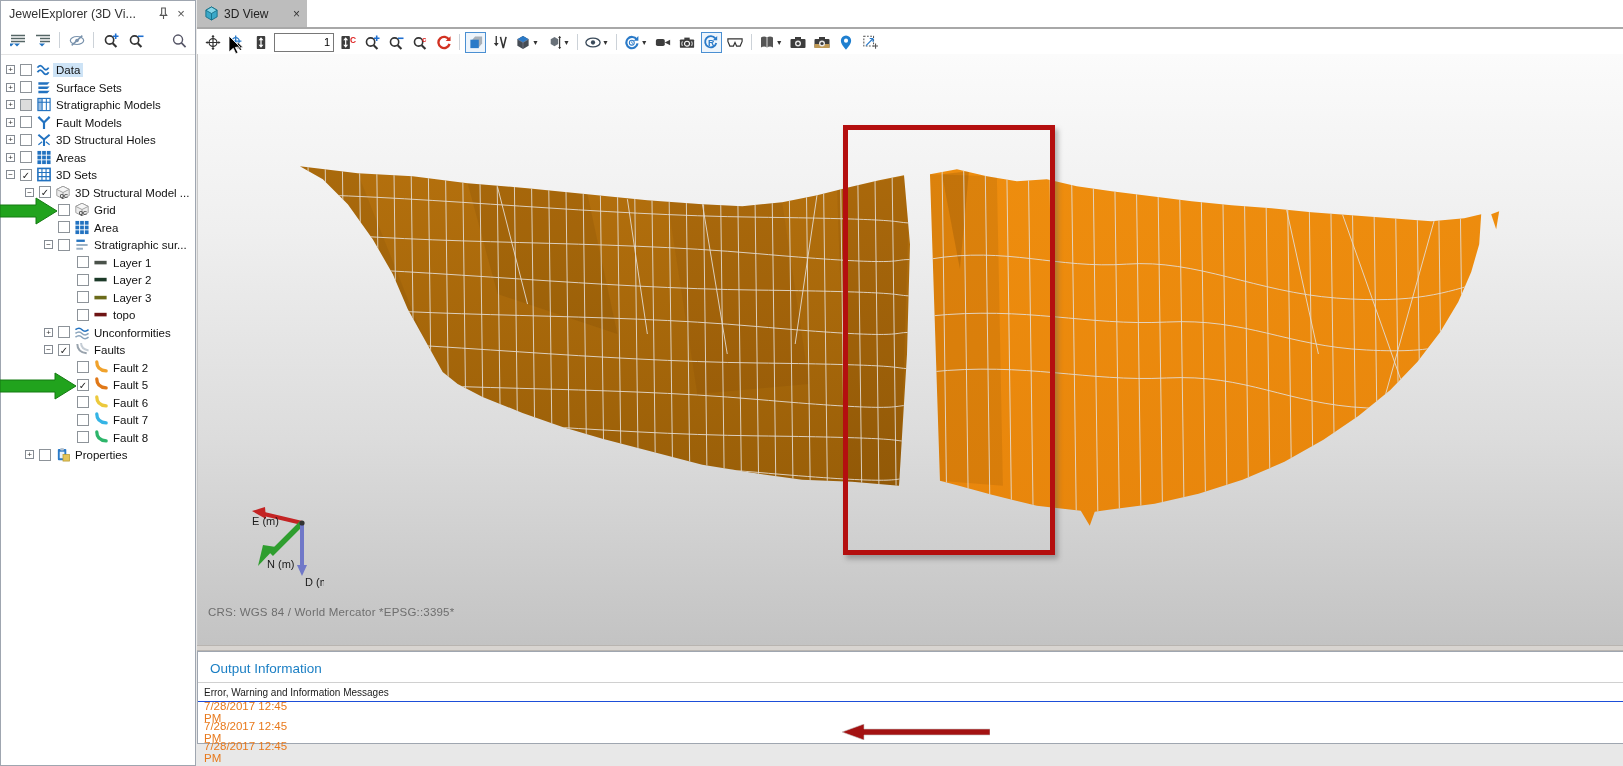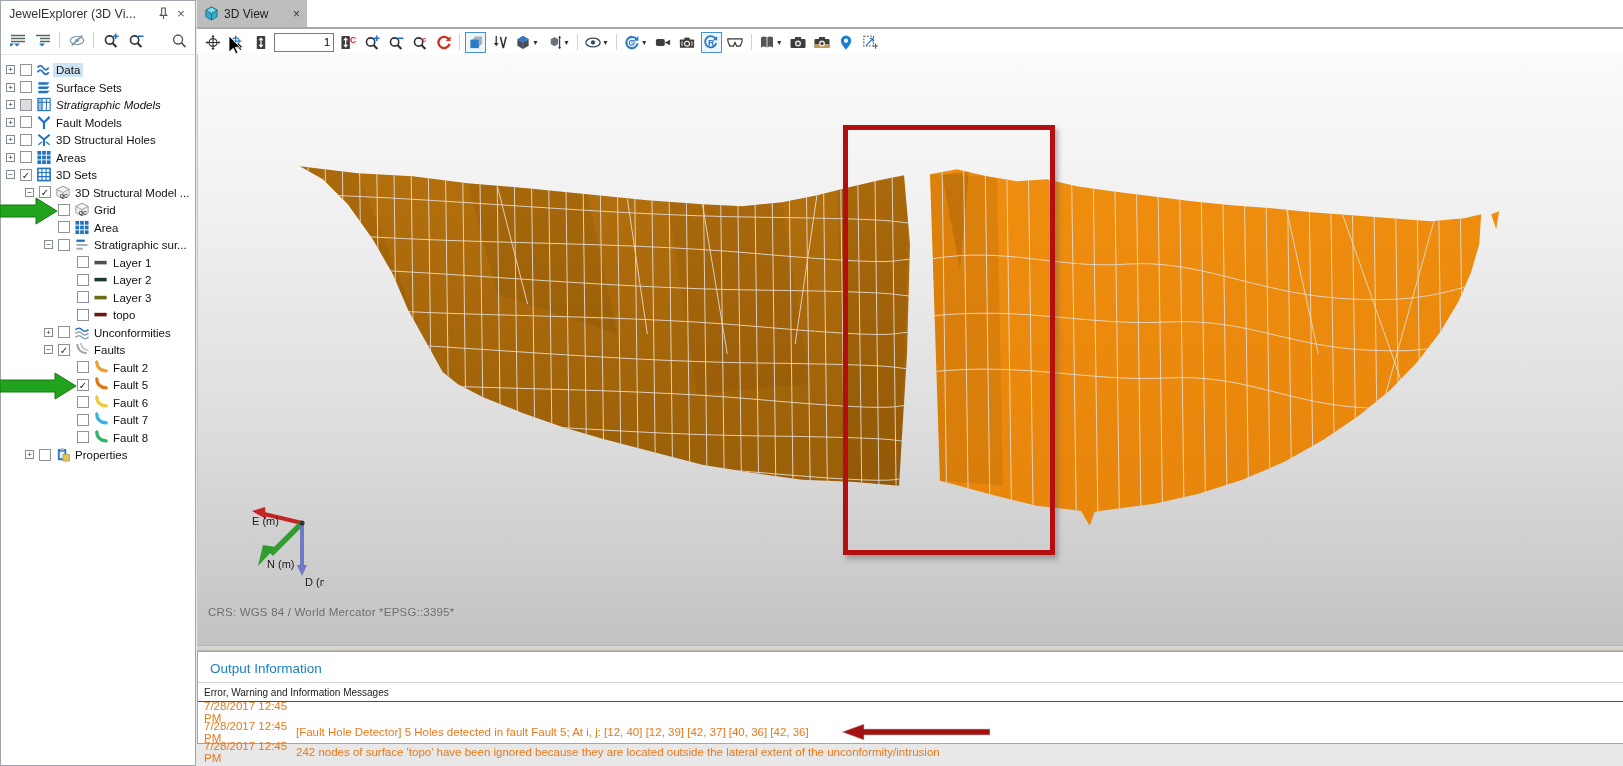--- a/index.html
+++ b/index.html
@@ -158,21 +158,21 @@
         <span class="tlabel lbl-bg" style="left: 52px;">Surface Sets</span>
       </div>
       <div class="trow" style="top: 41px;">
         <span class="exp" style="left: 5px;">+</span>
         <span class="cb dim" style="left: 19px;"></span>
         <span class="ticon" style="left: 35px;"><svg viewBox="0 0 16 16">
             <rect x="1.5" y="1.5" width="13" height="13" fill="#fff" stroke="#2272c0" stroke-width="1.2"></rect>
             <path d="M1.5 5.5h13M6 1.5v13M10.5 1.5v13" stroke="#2272c0" stroke-width="1.1"></path>
             <rect x="1.5" y="1.5" width="4.5" height="13" fill="#2272c0" opacity=".45"></rect>
           </svg></span>
-        <span class="tlabel lbl-bg" style="left: 52px; font-style: italic;">Stratigraphic Models</span>
+        <span class="tlabel lbl-bg" style="left: 52px;">Stratigraphic Models</span>
       </div>
       <div class="trow" style="top: 58.5px;">
         <span class="exp" style="left: 5px;">+</span>
         <span class="cb" style="left: 19px;"></span>
         <span class="ticon" style="left: 35px;"><svg viewBox="0 0 16 16">
             <path d="M2 2l6 6 6-6M8 8v7" fill="none" stroke="#2272c0" stroke-width="2.3"></path>
           </svg></span>
         <span class="tlabel lbl-bg" style="left: 52px;">Fault Models</span>
       </div>
       <div class="trow" style="top: 76px;">
@@ -730,24 +730,22 @@
 
   <div class="output">
     <div class="out-title">Output Information</div>
     <div class="out-head">Error, Warning and Information Messages</div>
     <div class="out-rows" id="out-rows">
         <div class="orow" style="color: rgb(232, 121, 28);">
           <span class="tme">7/28/2017 12:45 PM</span>
         </div>
         <div class="orow" style="color: rgb(232, 121, 28);">
           <span class="tme">7/28/2017 12:45 PM</span>
-          <span class="txt">[Fault Hole Detector] 5 Holes detected in fault Fault 5; At i, j: [12, 40] [12, 39] [42, 37] [40, 36] [42, 36]</span>
           <svg class="red-arrow" width="150" height="16" style="left:642px">
             <polygon points="150,5 24,5 24,0 2,8 24,16 24,11 150,11" fill="#a31212" stroke="#c8c8c8" stroke-width=".6"></polygon>
           </svg>
         </div>
         <div class="orow" style="color: rgb(232, 121, 28);">
           <span class="tme">7/28/2017 12:45 PM</span>
-          <span class="txt">242 nodes of surface 'topo' have been ignored because they are located outside the lateral extent of the unconformity/intrusion</span>
         </div>
       </div>
   </div>
 </div>
 
 </body></html>

